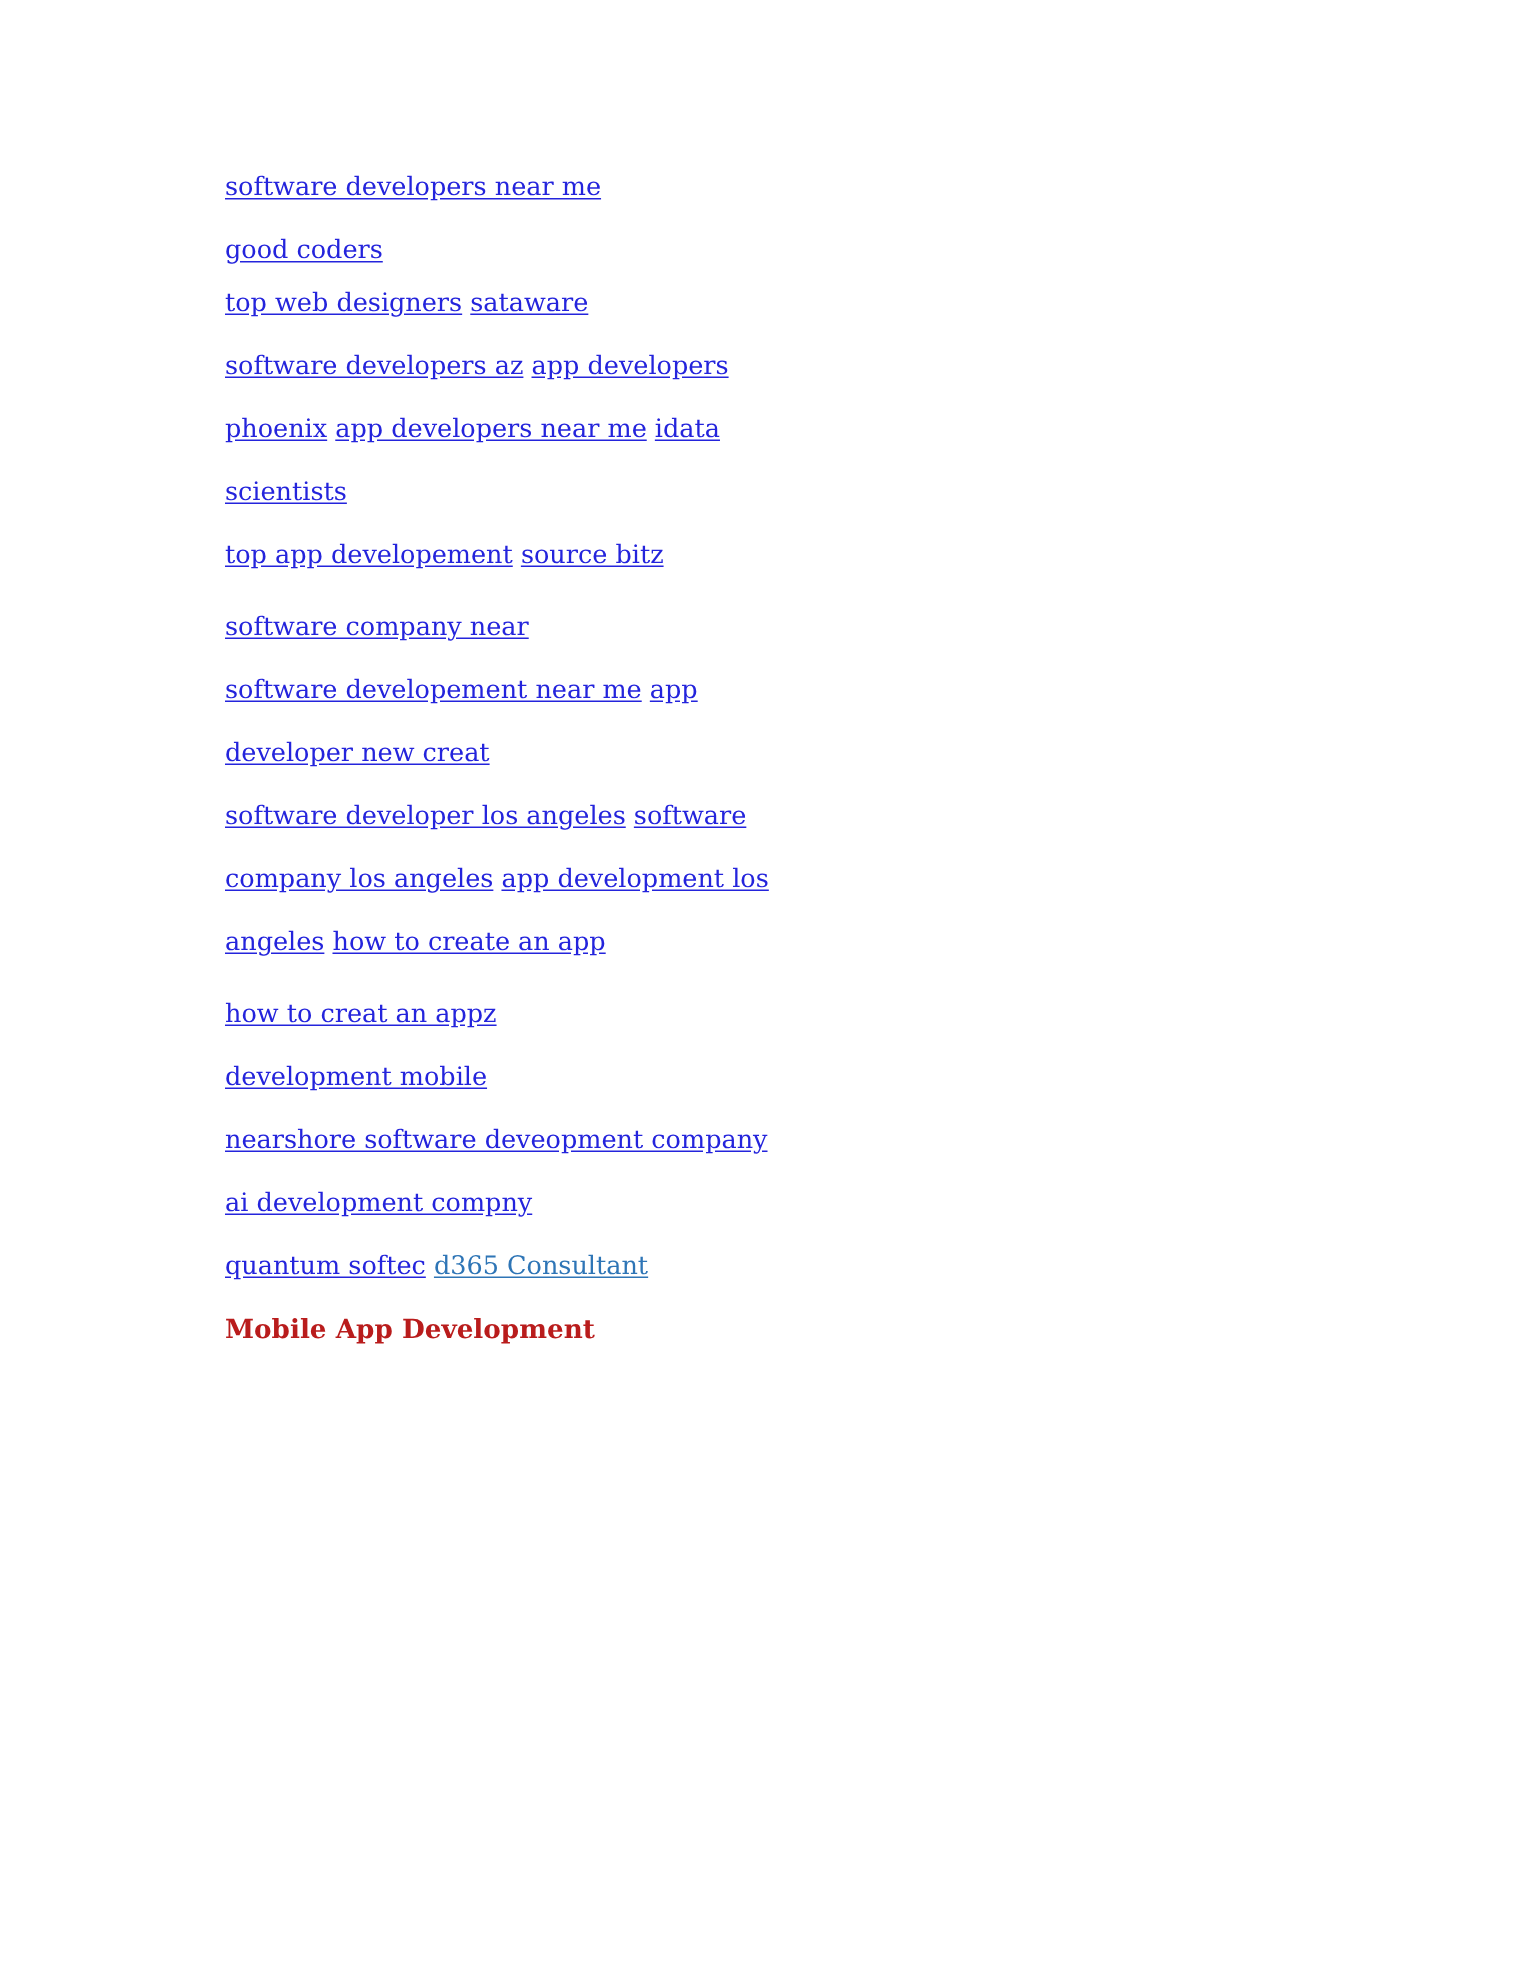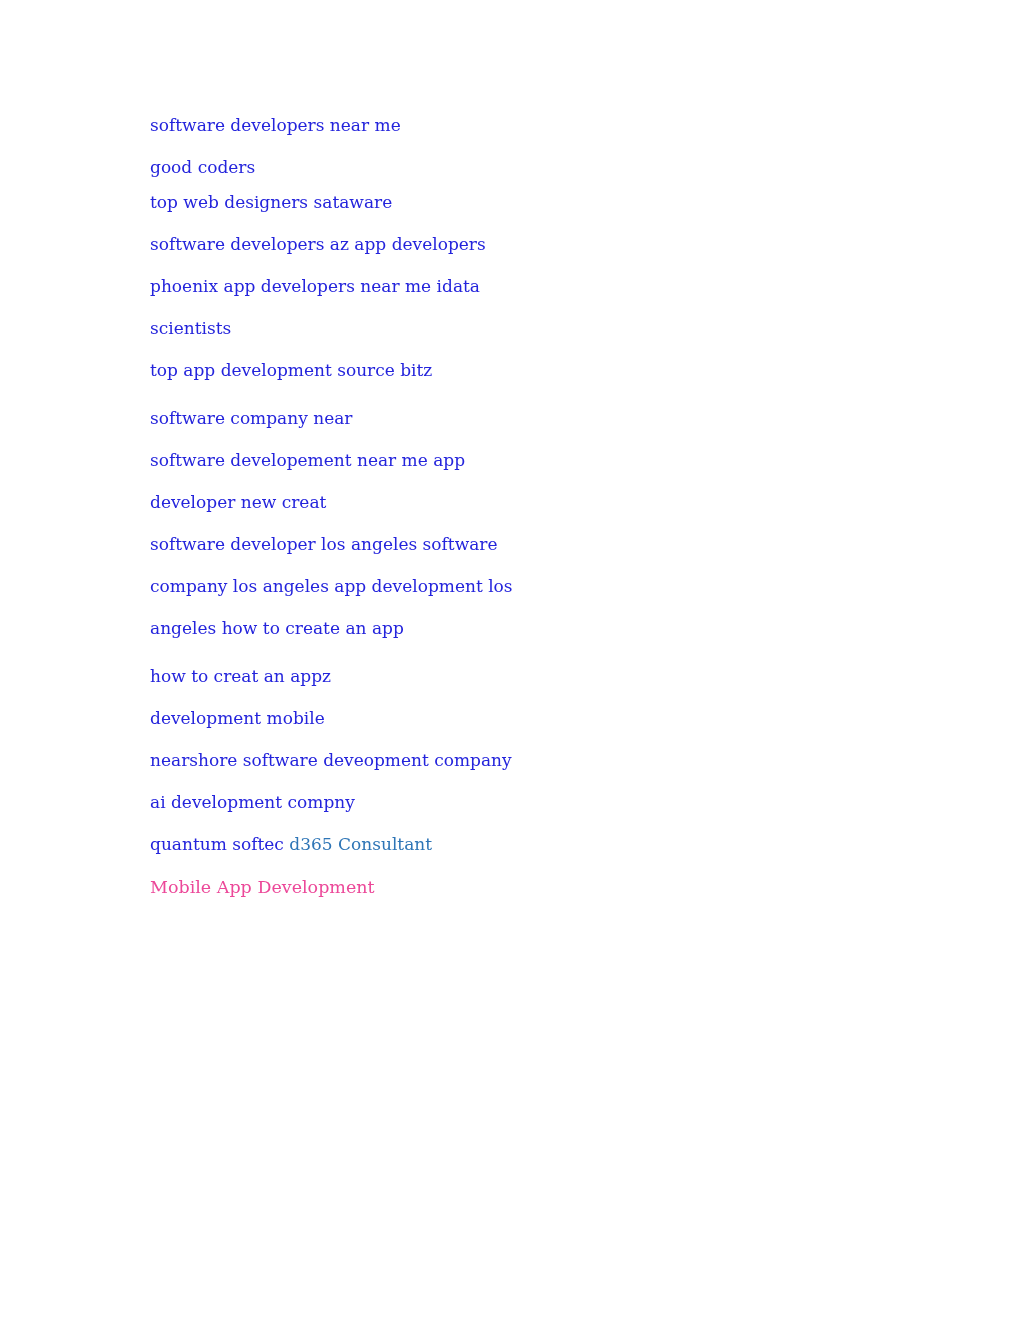--- a/index.html
+++ b/index.html
@@ -21,47 +21,48 @@
   }
   .line {
     line-height: 42px;
     font-size: 17px;
     white-space: nowrap;
   }
   .line.tight { margin-top: -7px; }
   .line.wide  { margin-top: 6px; }
   a.kw {
     color: var(--link-color, #2424dc);
+    text-decoration: underline;
     text-underline-offset: 2px;
     cursor: pointer;
   }
   a.kw-alt {
     color: var(--link-alt-color, #2e75b6);
   }
   .heading {
     line-height: 42px;
     margin-top: 1px;
     font-size: 17.5px;
-    font-weight: normal;
-    color: #ec4899;
+    font-weight: bold;
+    color: #b91c1c;
     white-space: nowrap;
   }
 </style>
 </head>
 <body>
 
 <div class="content">
   <div id="lines-container">
       <div class="line"><a class="kw">software developers near me</a></div>
       <div class="line"><a class="kw">good coders</a></div>
       <div class="line tight"><a class="kw">top web designers</a> <a class="kw">sataware</a></div>
       <div class="line"><a class="kw">software developers az</a> <a class="kw">app developers</a></div>
       <div class="line"><a class="kw">phoenix</a> <a class="kw">app developers near me</a> <a class="kw">idata</a></div>
       <div class="line"><a class="kw">scientists</a></div>
-      <div class="line"><a class="kw">top app development</a> <a class="kw">source bitz</a></div>
+      <div class="line"><a class="kw">top app developement</a> <a class="kw">source bitz</a></div>
       <div class="line wide"><a class="kw">software company near</a></div>
       <div class="line"><a class="kw">software developement near me</a> <a class="kw">app</a></div>
       <div class="line"><a class="kw">developer new creat</a></div>
       <div class="line"><a class="kw">software developer los angeles</a> <a class="kw">software</a></div>
       <div class="line"><a class="kw">company los angeles</a> <a class="kw">app development los</a></div>
       <div class="line"><a class="kw">angeles</a> <a class="kw">how to create an app</a></div>
       <div class="line wide"><a class="kw">how to creat an appz</a></div>
       <div class="line"><a class="kw">development mobile</a></div>
       <div class="line"><a class="kw">nearshore software deveopment company</a></div>
       <div class="line"><a class="kw">ai development compny</a></div>

